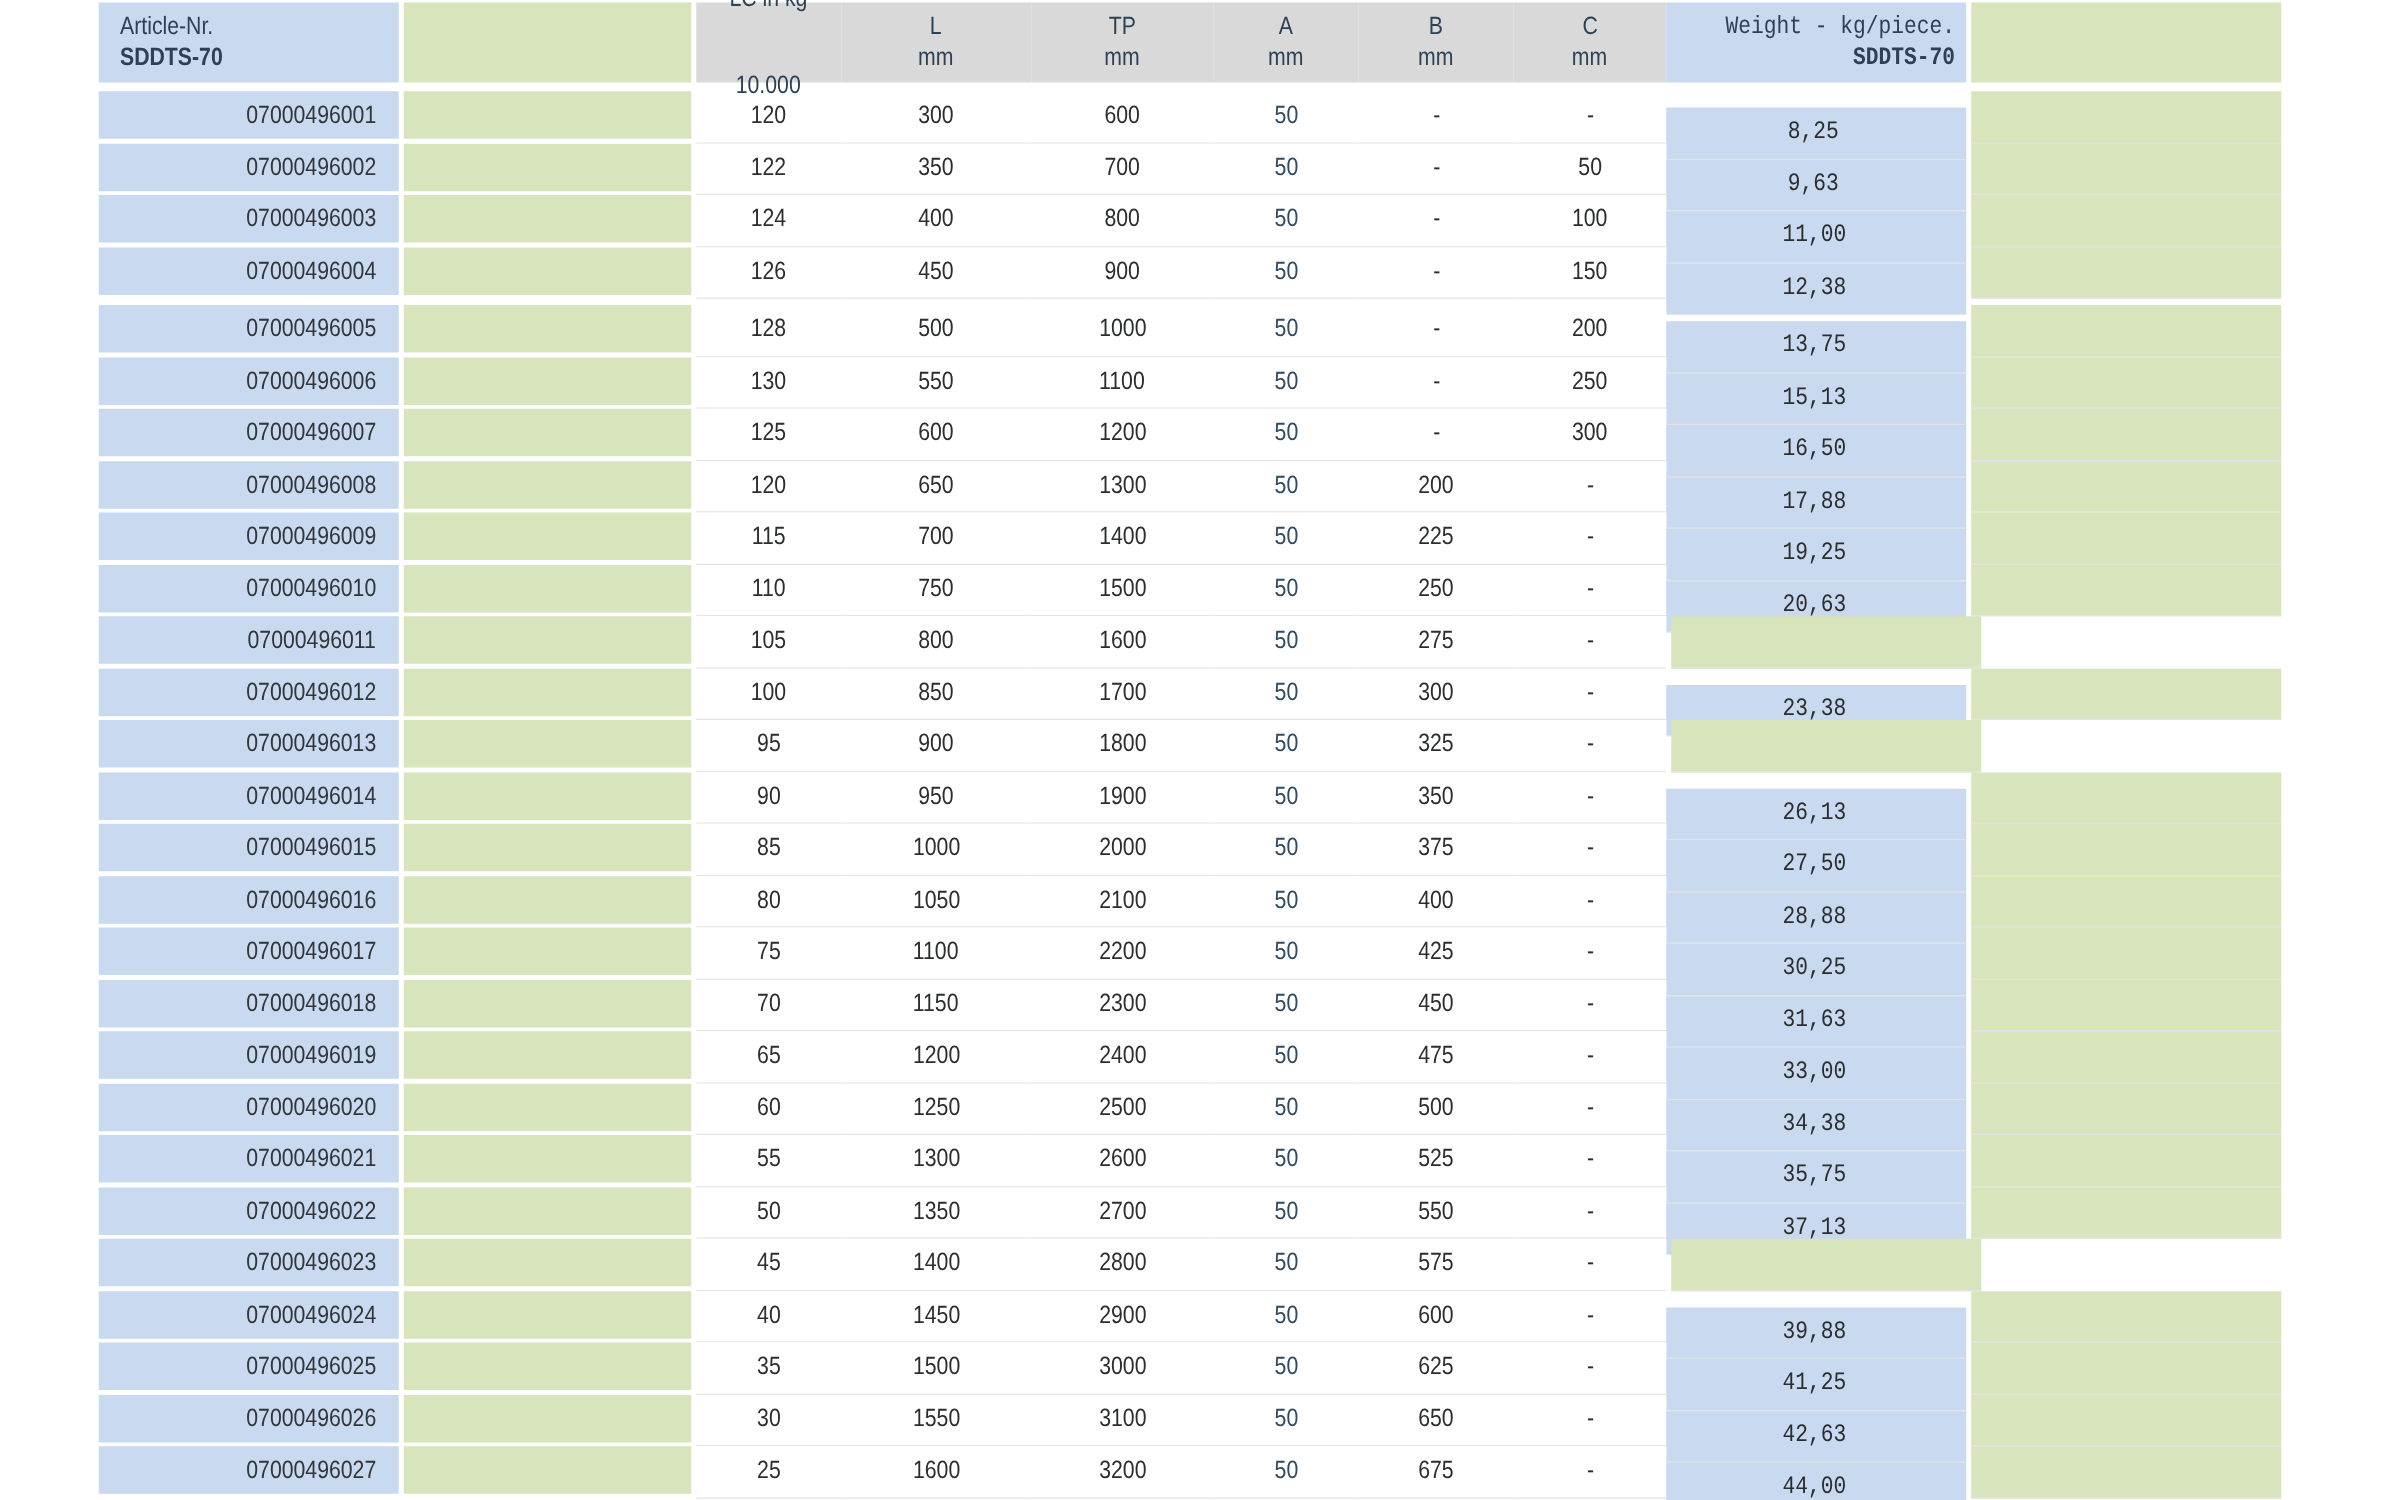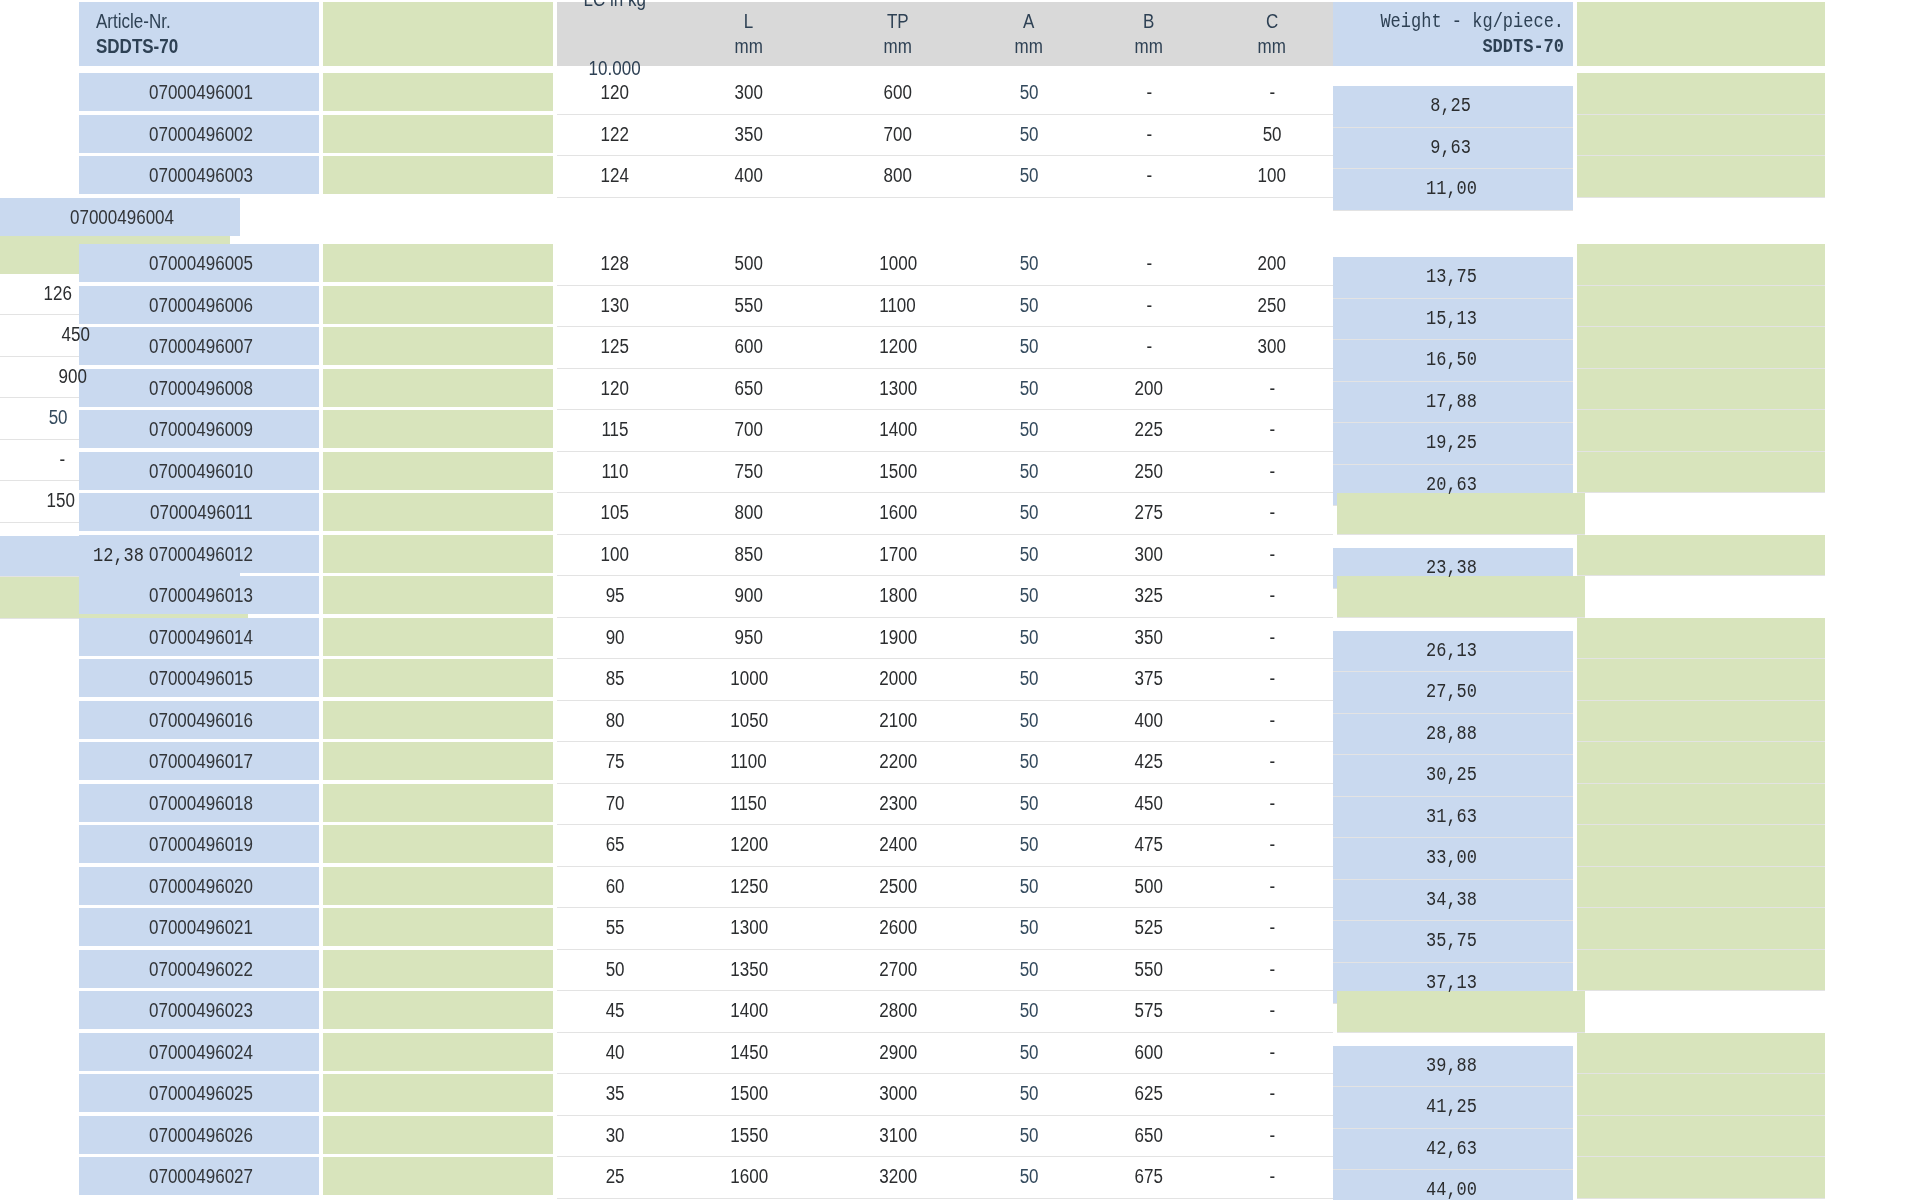--- a/index.html
+++ b/index.html
@@ -38,25 +38,25 @@
   .h-mid{align-items:center;}
   .h-line{font-size:20px; line-height:25px; color:var(--head-text); white-space:nowrap;
           display:inline-block; transform:scaleX(0.85);}
   .h-article .h-line{transform-origin:left center;}
   .h-weight .h-line{transform-origin:right center;}
   .h-mid .h-line{transform-origin:center;}
   .h-bold{font-weight:bold;}
 
   
   .data-row{height:38px; margin-bottom:3.5px;}
-  .data-row.group-end{margin-bottom:8.5px;flex-direction:column;}
+  .data-row.group-end{margin-bottom:8.5px;}
   .cell{height:38px; line-height:38px; font-size:20px; color:var(--data-text); white-space:nowrap;}
   .cell span{display:inline-block; transform:scaleX(0.85); transform-origin:center;}
   
-  .cell-article{background:var(--blue); padding-left:23px; text-align:center;}
+  .cell-article{background:var(--blue); padding-left:23px; text-align:right;}
   .cell-article span{transform-origin:left center; color:#323539;}
   .cell-green1{background:var(--green);}
   
   .cell-mid{height:41.5px; line-height:39px; text-align:center;
             border-bottom:1.5px solid var(--sep); background:#ffffff;}
   .cell-a span{color:var(--a-text);}
   .cell-weight{height:41.5px; line-height:39px; background:var(--blue);
                border-bottom:1.5px solid var(--sep); text-align:center; padding-right:12px;margin-top:13px;}
   .cell-weight span{transform-origin:right center;}
   .cell-green2{height:41.5px; background:var(--green); border-bottom:1.5px solid var(--sep);}

